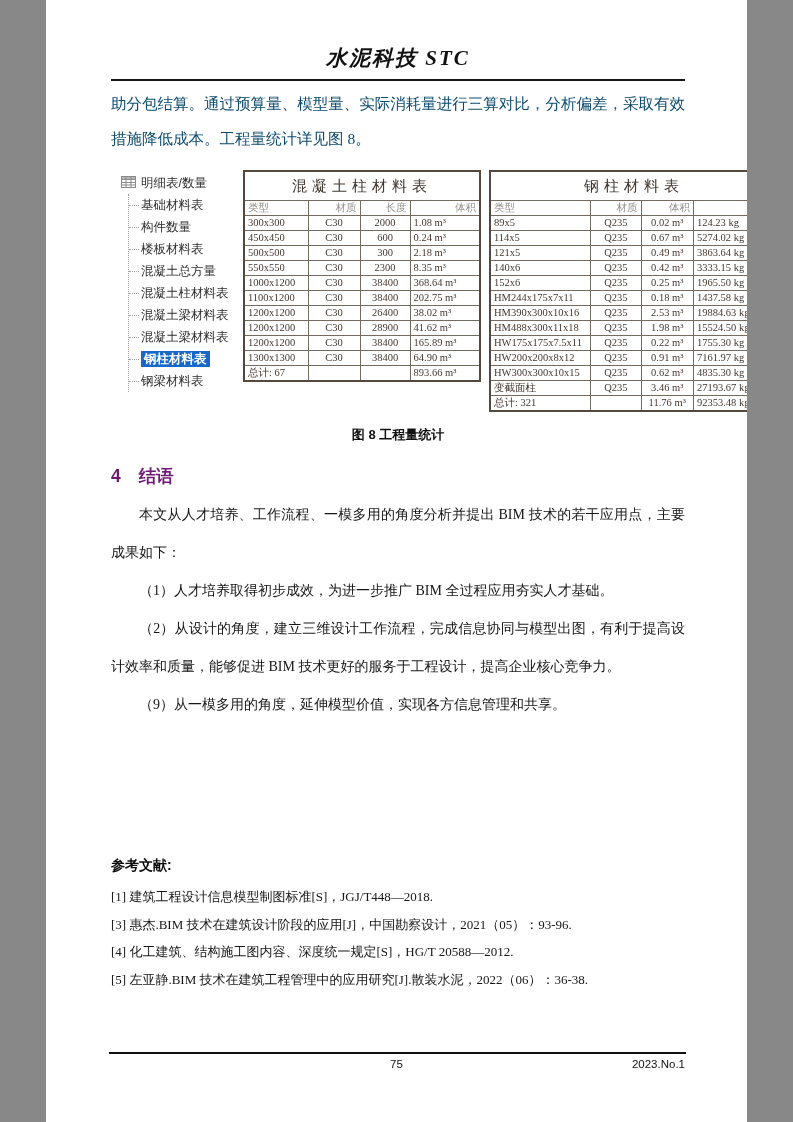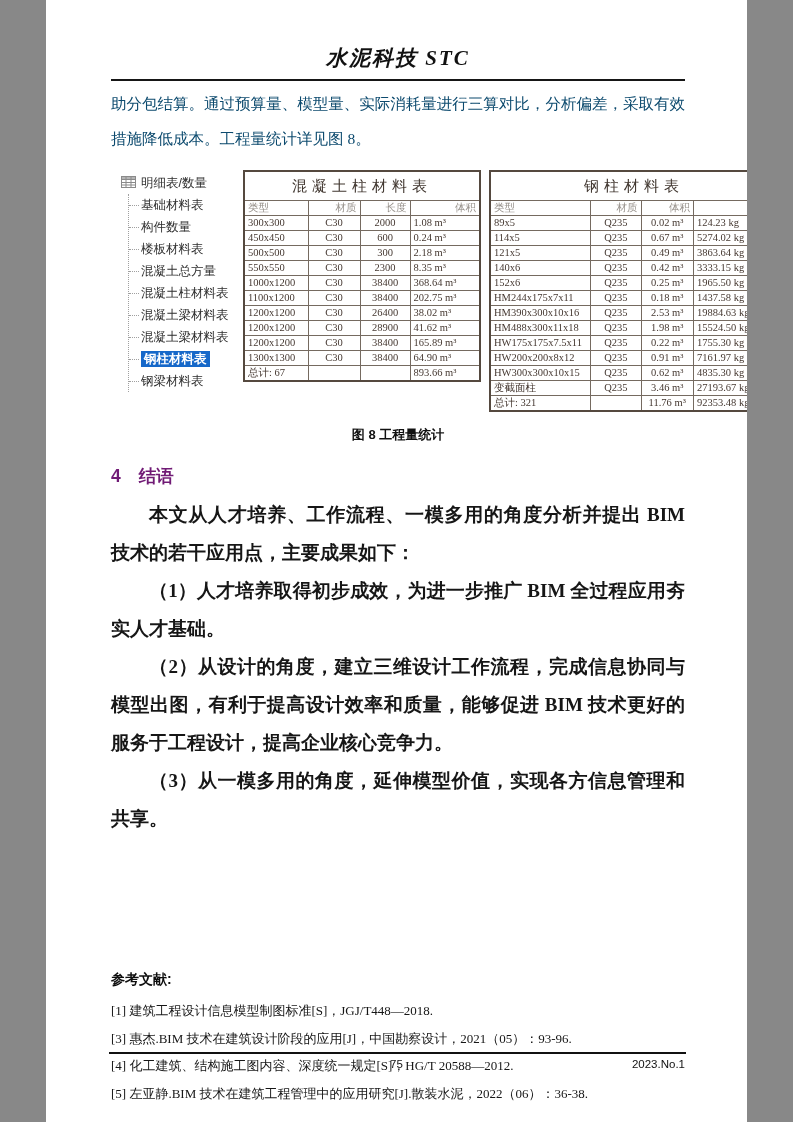--- a/index.html
+++ b/index.html
@@ -105,22 +105,22 @@
 
   
   .sec-heading{
     margin:20px 0 0 0;
     font-family:"Liberation Sans", sans-serif;
     font-weight:bold;font-size:17.5px;color:#701a75;
   }
   .sec-heading .sec-num{margin-right:18px;}
   .concl-par{
     margin:0;
-    font-size:19px;line-height:38px;
-    text-align:justify;text-indent:2em;color:#161616;font-weight:bold;
+    font-size:14px;line-height:38px;
+    text-align:justify;text-indent:2em;color:#161616;
   }
   .concl-block{margin-top:8px;}
 
   
   .refs{margin-top:133px;}
   .refs-heading{
     font-family:"Liberation Sans", sans-serif;
     font-weight:bold;font-size:14px;color:#0d0d0d;
   }
   .refs-list{
@@ -376,21 +376,21 @@
     </div>
 
     <div class="fig-caption">图 8 工程量统计</div>
 
     <h2 class="sec-heading"><span class="sec-num">4</span><span>结语</span></h2>
 
     <div class="concl-block">
       <p class="concl-par">本文从人才培养、工作流程、一模多用的角度分析并提出 BIM 技术的若干应用点，主要成果如下：</p>
       <p class="concl-par">（1）人才培养取得初步成效，为进一步推广 BIM 全过程应用夯实人才基础。</p>
       <p class="concl-par">（2）从设计的角度，建立三维设计工作流程，完成信息协同与模型出图，有利于提高设计效率和质量，能够促进 BIM 技术更好的服务于工程设计，提高企业核心竞争力。</p>
-      <p class="concl-par">（3）从一模多用的角度，延伸模型价值，实现各方信息管理和共享。</p>
+      <p class="concl-par">（9）从一模多用的角度，延伸模型价值，实现各方信息管理和共享。</p>
     </div>
 
     <div class="refs">
       <div class="refs-heading">参考文献:</div>
       <ul class="refs-list">
         <li>[1]  建筑工程设计信息模型制图标准[S]，JGJ/T448—2018.</li>
         <li>[3]  惠杰.BIM 技术在建筑设计阶段的应用[J]，中国勘察设计，2021（05）：93-96.</li>
         <li>[4]  化工建筑、结构施工图内容、深度统一规定[S]，HG/T 20588—2012.</li>
         <li>[5]  左亚静.BIM 技术在建筑工程管理中的应用研究[J].散装水泥，2022（06）：36-38.</li>
       </ul>

